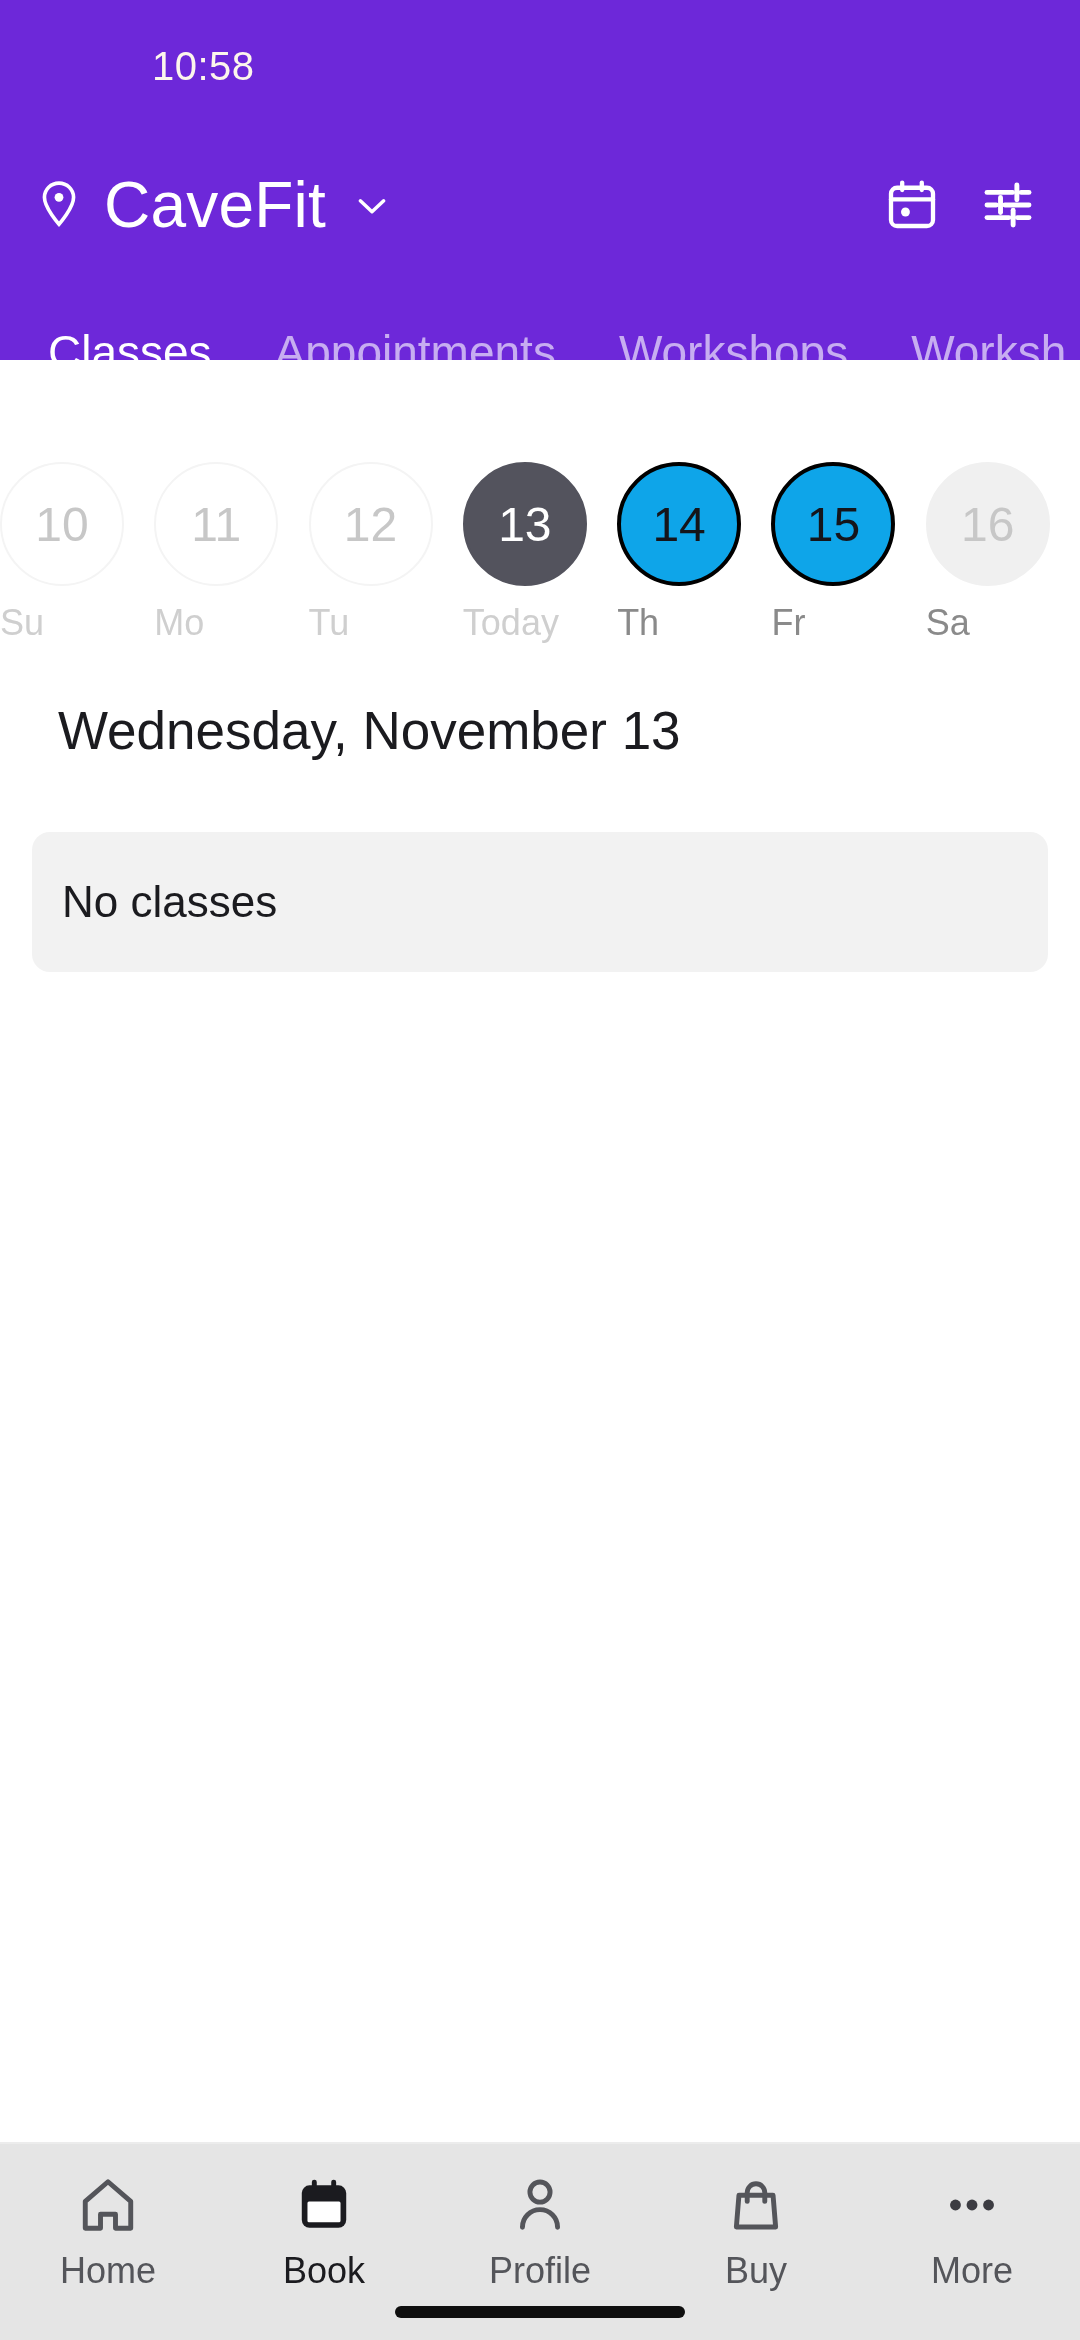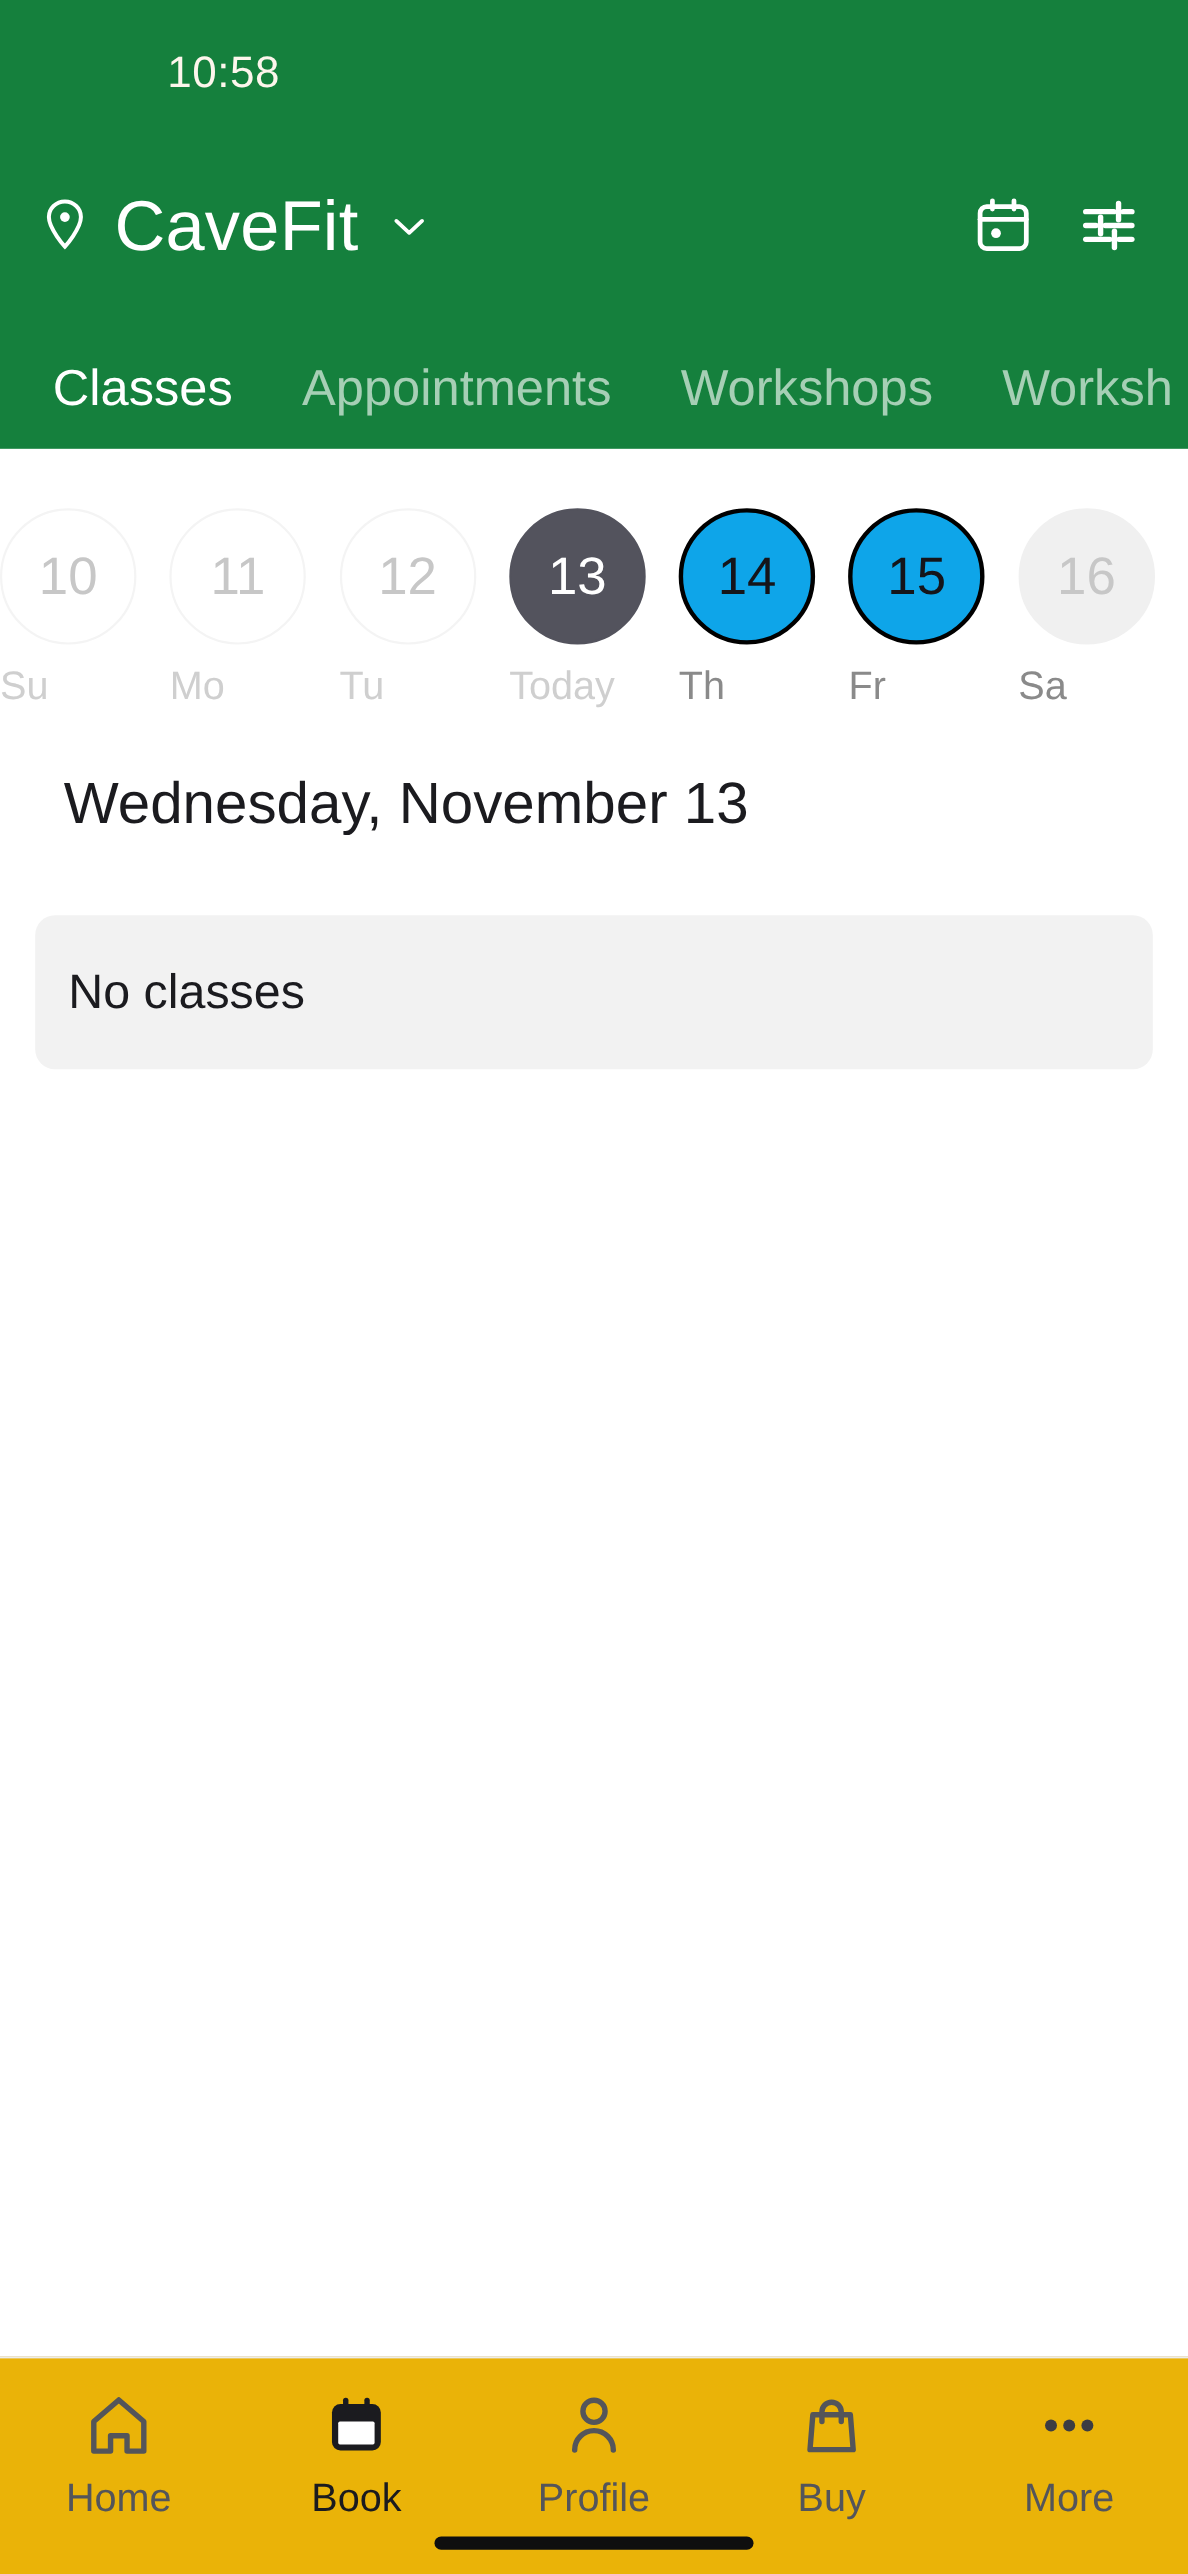--- a/index.html
+++ b/index.html
@@ -6,22 +6,22 @@
   html,body { width:1080px; height:2340px; }
   body {
     font-family:"Liberation Sans", sans-serif;
     background:#ffffff;
     overflow:hidden;
     position:relative;
   }
 
   
   .header {
-    position:absolute; top:0; left:0; width:1080px; height:408px;
-    background:#15803d;
+    position:absolute; top:0; left:0; width:1080px; height:360px;
+    background:#6d28d9;
     overflow:hidden;
   }
   .statusbar {
     position:absolute; top:0; left:0; width:1080px; height:120px;
   }
   .status-time {
     position:absolute; left:152px; top:44px;
     font-size:40px; color:#fdf6ec; letter-spacing:0.5px;
     white-space:nowrap;
   }
@@ -107,21 +107,21 @@
     background:#f2f2f2; border-radius:18px;
     display:flex; align-items:center;
   }
   .empty-card-text {
     margin-left:30px; font-size:44px; color:#1b1b1f;
   }
 
   
   .bottom-nav {
     position:absolute; bottom:0; left:0; width:1080px; height:198px;
-    background:#eab308; border-top:2px solid #ececec;
+    background:#e5e5e5; border-top:2px solid #ececec;
     display:flex;
   }
   .nav-item {
     flex:1; display:flex; flex-direction:column;
     align-items:center; justify-content:flex-start;
     padding-top:30px;
   }
   .nav-icon { width:62px; height:62px; display:block; }
   .nav-label {
     margin-top:14px; font-size:36px; color:#54555a; white-space:nowrap;

